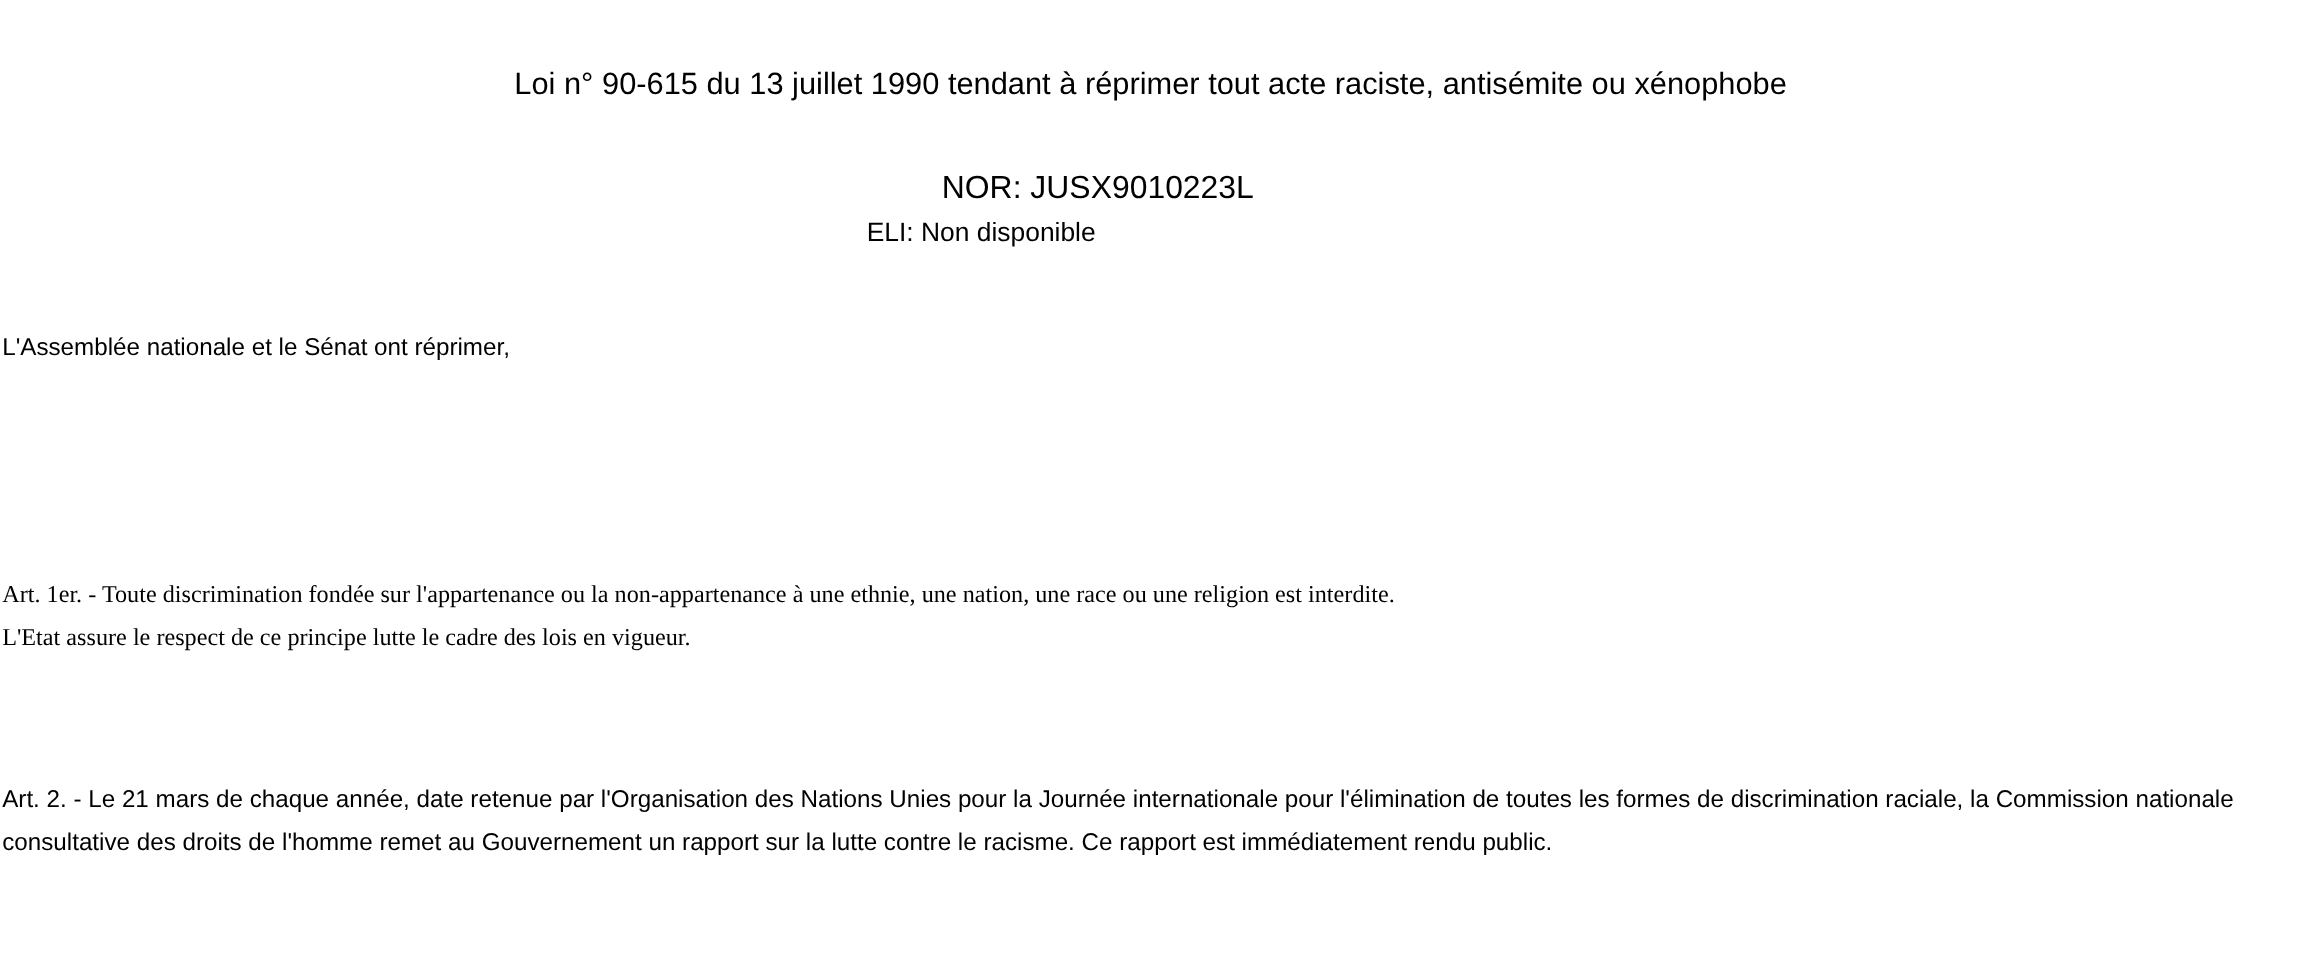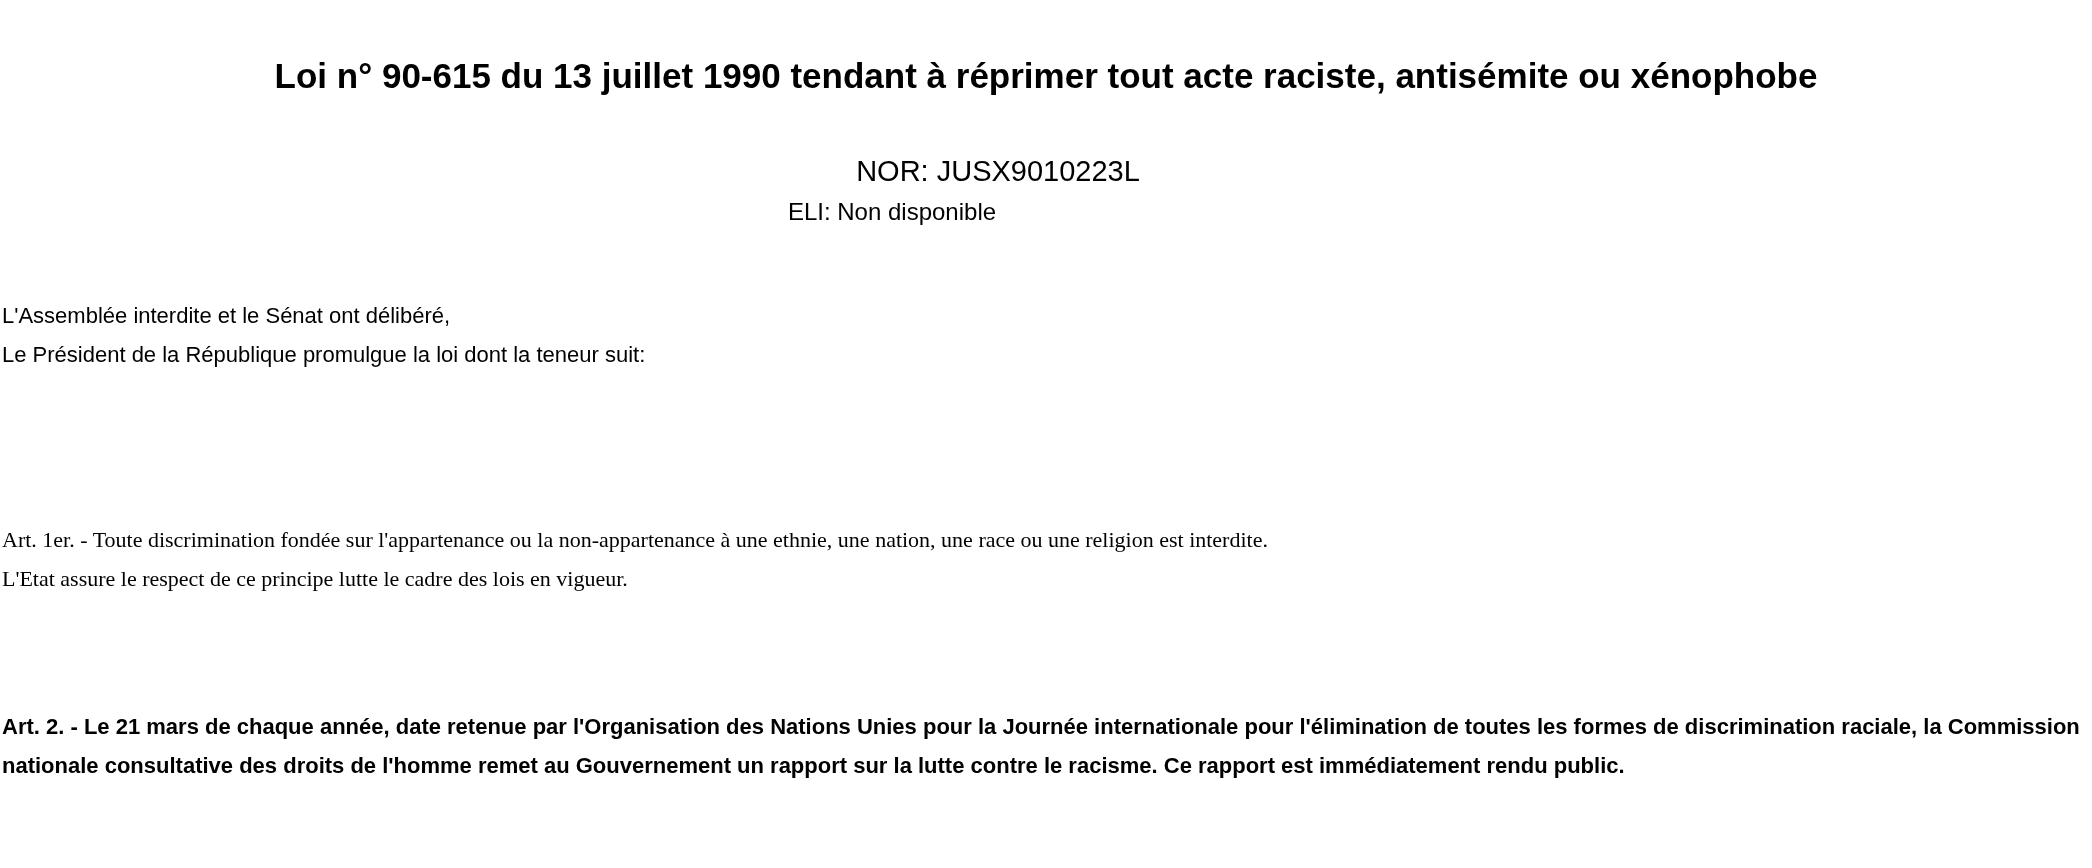--- a/index.html
+++ b/index.html
@@ -14,22 +14,22 @@
     background: #ffffff;
     color: #000000;
     font-family: "Liberation Sans", "DejaVu Sans", sans-serif;
   }
   .doc-title {
     position: absolute;
     top: 60px;
     left: 0;
     width: 2092px;
     text-align: center;
-    font-weight: 700;
-    font-size: 35px;
+    font-weight: 400;
+    font-size: 28px;
     line-height: 32px;
     margin: 0;
   }
   .nor-line {
     position: absolute;
     top: 154px;
     left: 0;
     width: 1996px;
     text-align: center;
     font-size: 29px;
@@ -46,36 +46,35 @@
   }
   .body-block {
     position: absolute;
     left: 2px;
     width: 2088px;
     font-size: 22px;
     line-height: 39px;
   }
   .preamble { top: 296px; }
   .article-1 { top: 520px; font-family: Liberation Serif, serif; }
-  .article-2 { top: 707px; font-weight: bold; }
+  .article-2 { top: 707px; }
 </style>
 </head>
 <body>
 
 <div>
 
   <h1 class="doc-title">Loi n° 90-615 du 13 juillet 1990 tendant à réprimer tout acte raciste, antisémite ou xénophobe</h1>
 
   <div class="nor-line">NOR: JUSX9010223L</div>
 
   <div class="eli-line">ELI: Non disponible</div>
 
   <div class="body-block preamble">
-    <div>L'Assemblée interdite et le Sénat ont délibéré,</div>
-    <div>Le Président de la République promulgue la loi dont la teneur suit:</div>
+    <div>L'Assemblée nationale et le Sénat ont réprimer,</div>
   </div>
 
   <div class="body-block article-1">
     <div>Art. 1er. - Toute discrimination fondée sur l'appartenance ou la non-appartenance à une ethnie, une nation, une race ou une religion est interdite.</div>
     <div>L'Etat assure le respect de ce principe lutte le cadre des lois en vigueur.</div>
   </div>
 
   <div class="body-block article-2">Art. 2. - Le 21 mars de chaque année, date retenue par l'Organisation des Nations Unies pour la Journée internationale pour l'élimination de toutes les formes de discrimination raciale, la Commission nationale consultative des droits de l'homme remet au Gouvernement un rapport sur la lutte contre le racisme. Ce rapport est immédiatement rendu public.</div>
 
 </div>

